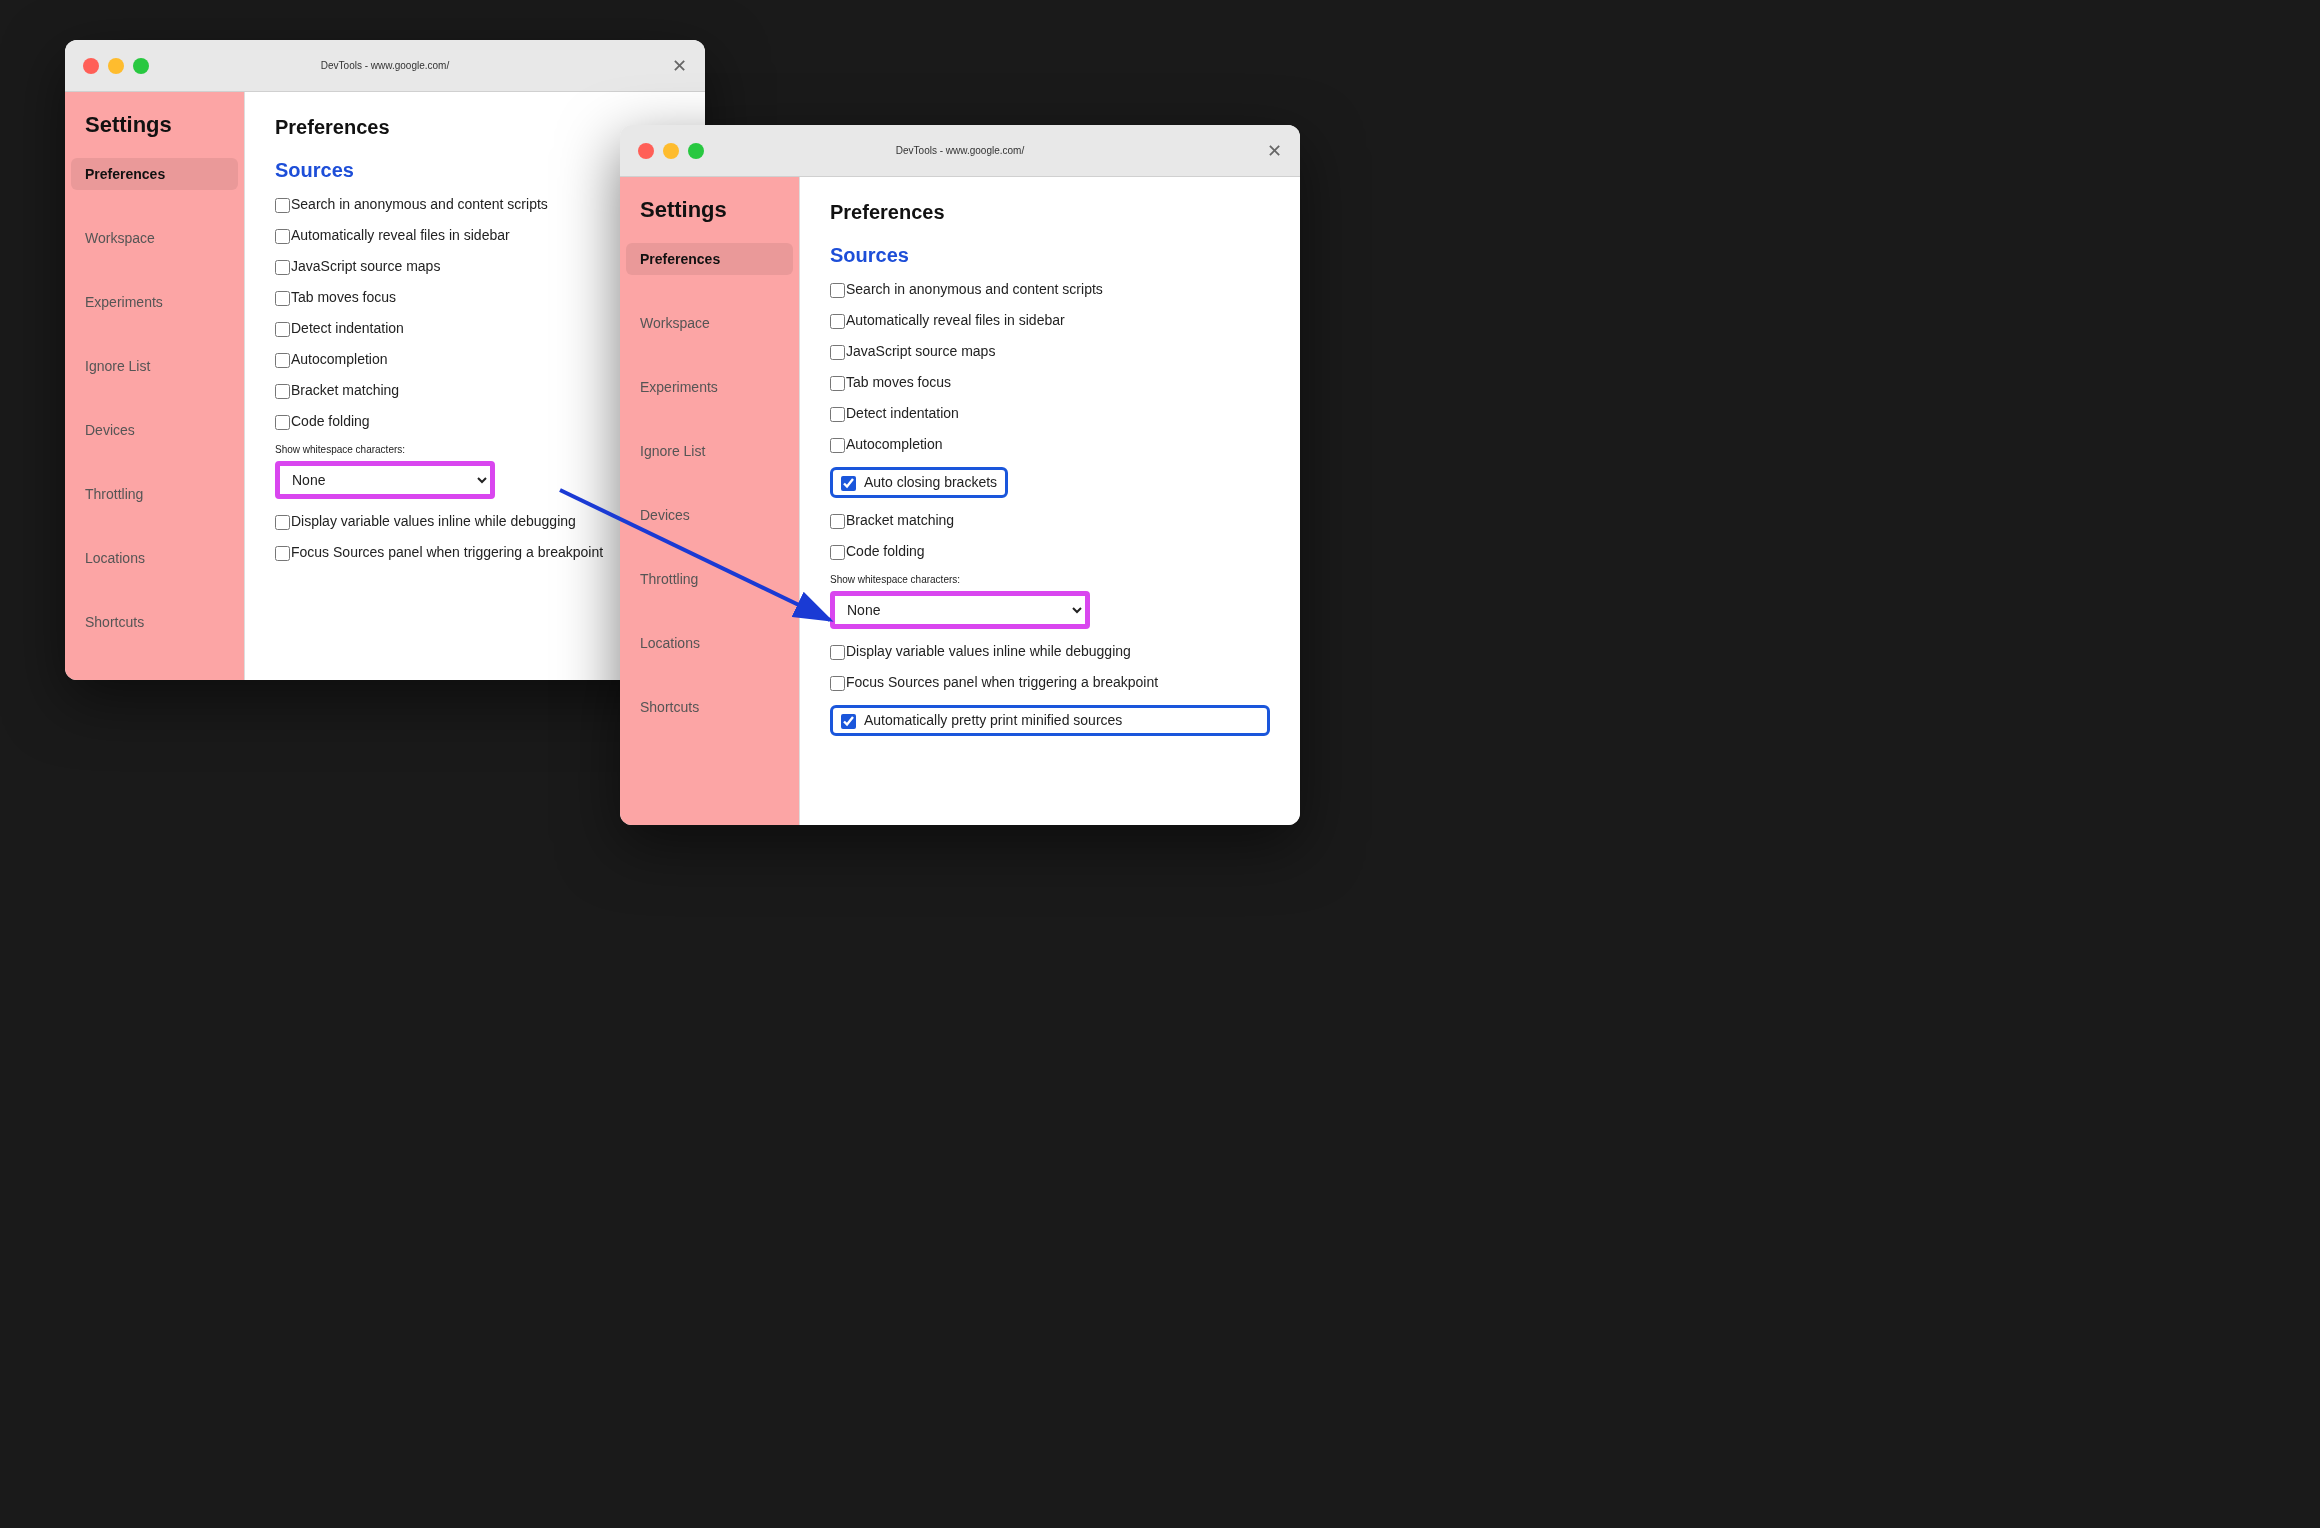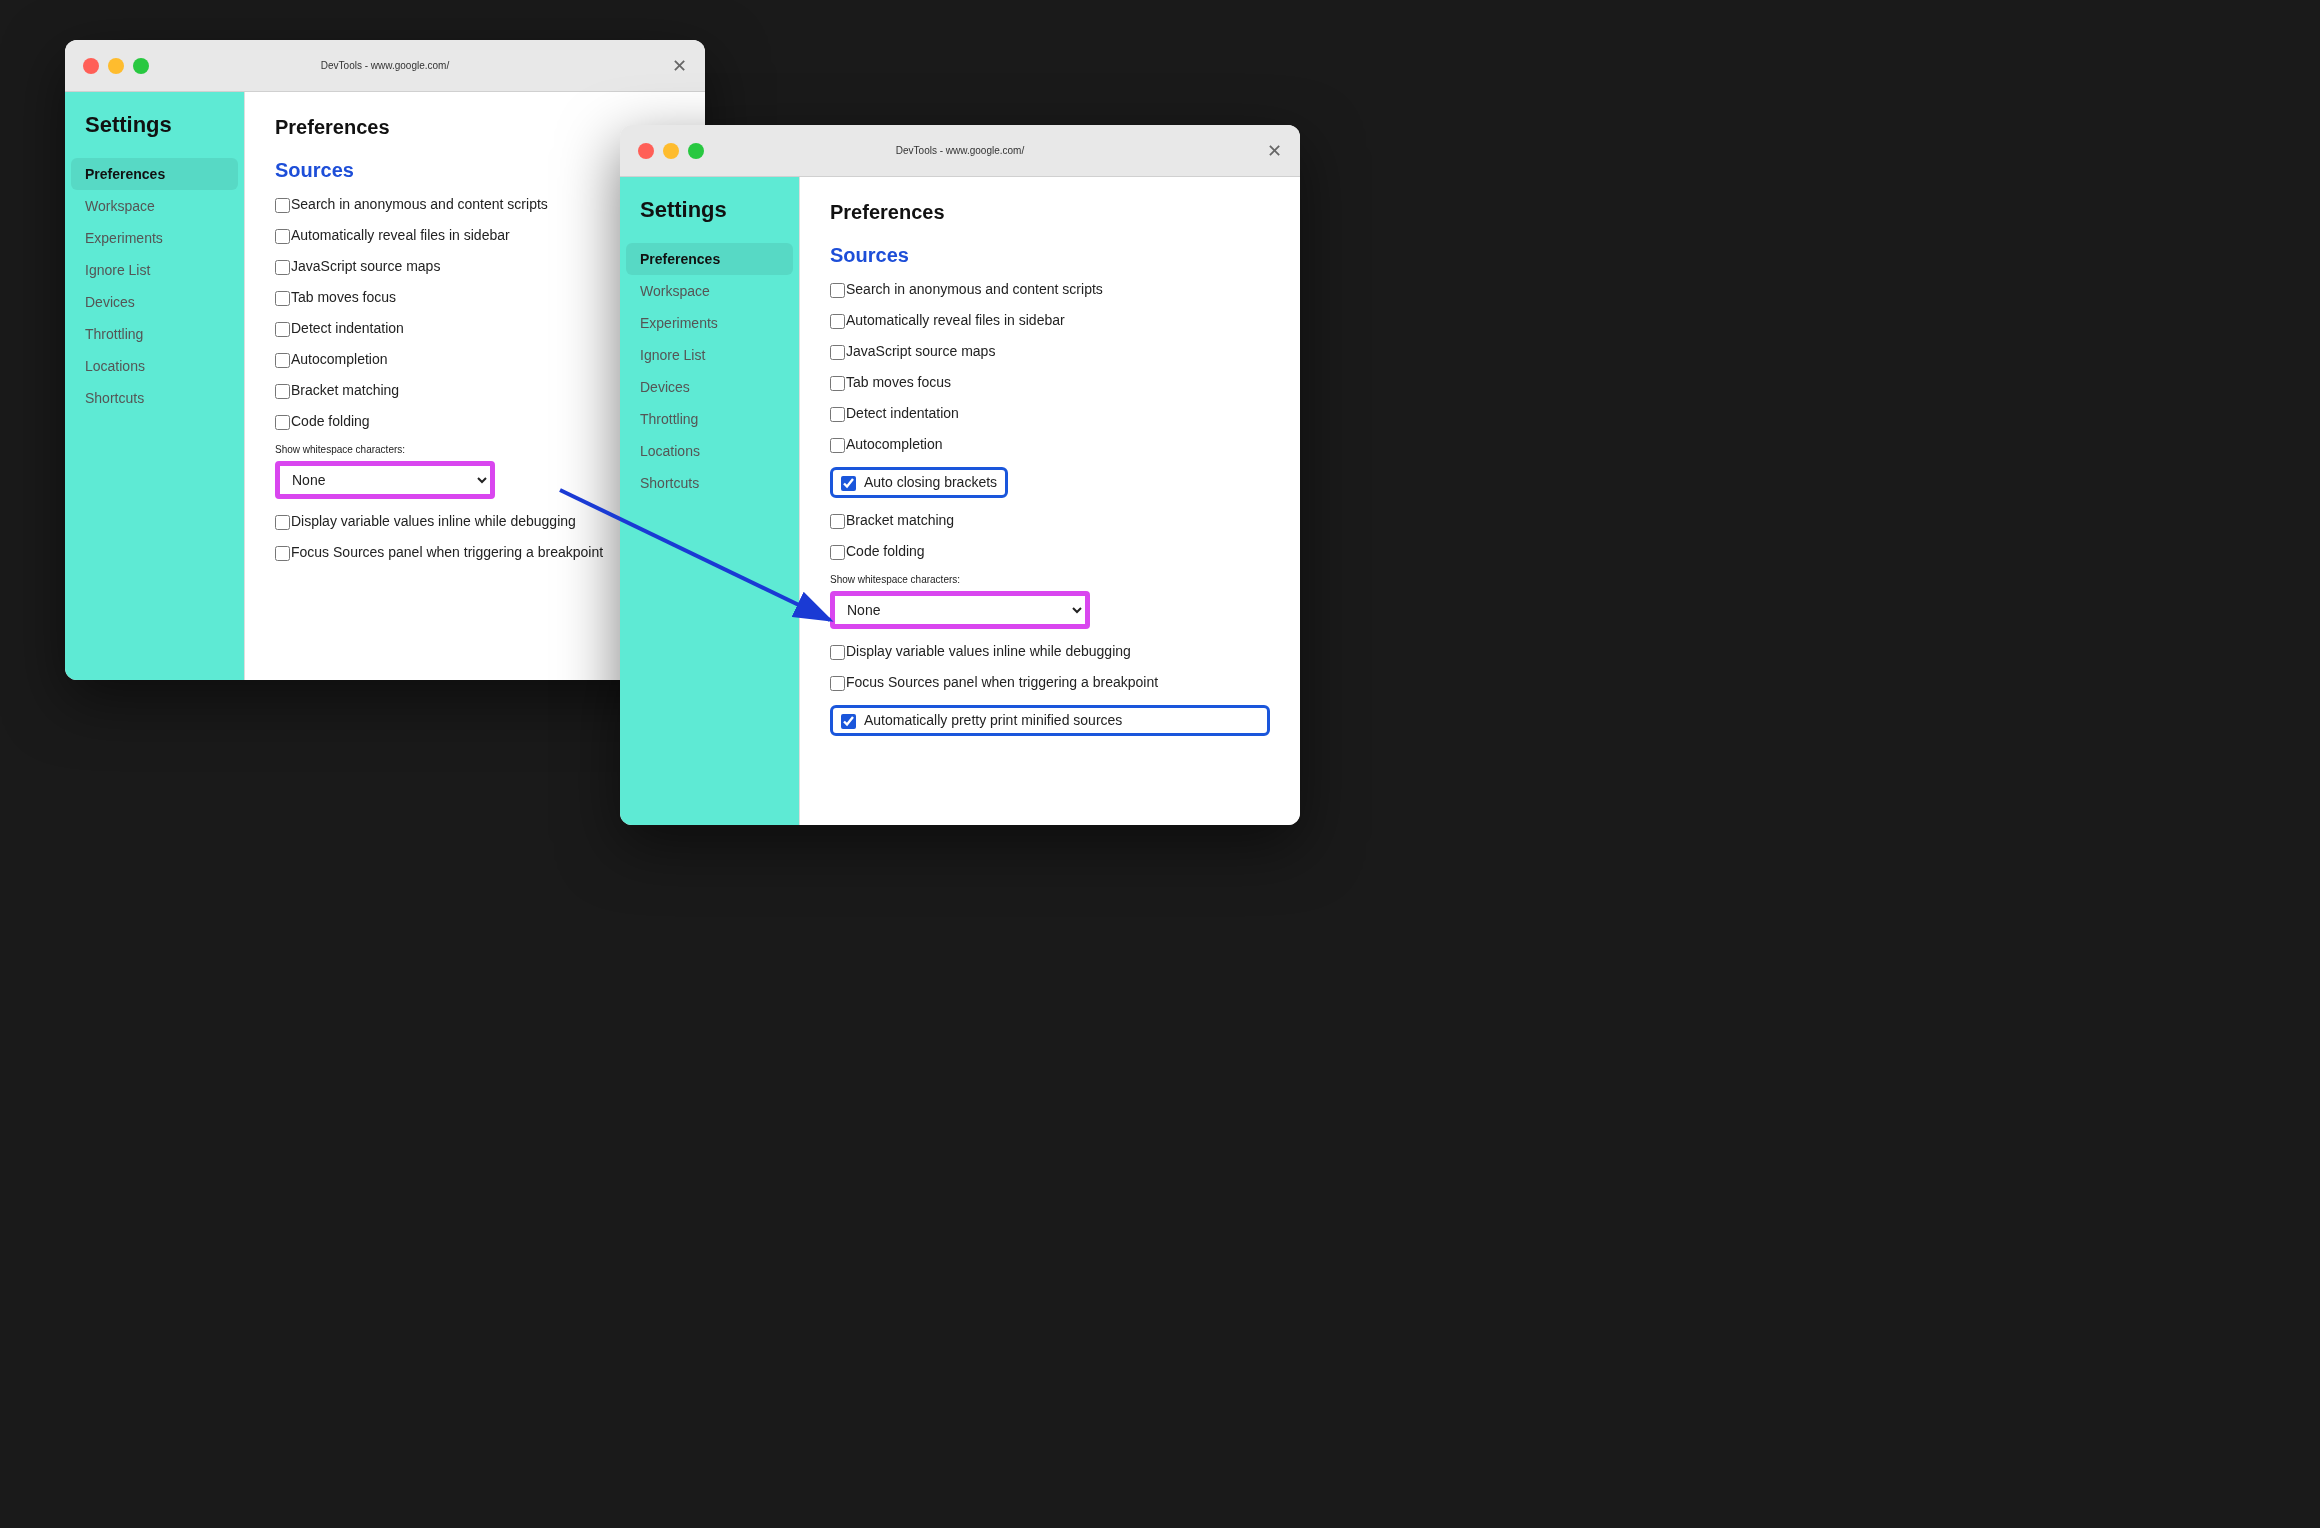--- a/index.html
+++ b/index.html
@@ -70,39 +70,40 @@
     }
 
     .window-body {
       display: flex;
       height: calc(100% - 52px);
     }
 
     
     .sidebar {
       width: 180px;
-      background: #5eead4;
+      background: #fca5a5;
       padding: 20px 0;
       border-right: 1px solid #ddd;
     }
 
     .sidebar-title {
       font-size: 22px;
       font-weight: 600;
       color: #111;
       padding: 0 20px 20px 20px;
     }
 
     .sidebar-item {
       display: block;
       padding: 8px 20px;
       font-size: 14px;
       color: #555;
       cursor: pointer;
       text-decoration: none;
+      margin-top: 32px;
     }
 
     .sidebar-item.active {
       color: #111;
       font-weight: 600;
       background: rgba(0,0,0,0.07);
       border-radius: 6px;
       margin: 0 6px;
       padding: 8px 14px;
     }

